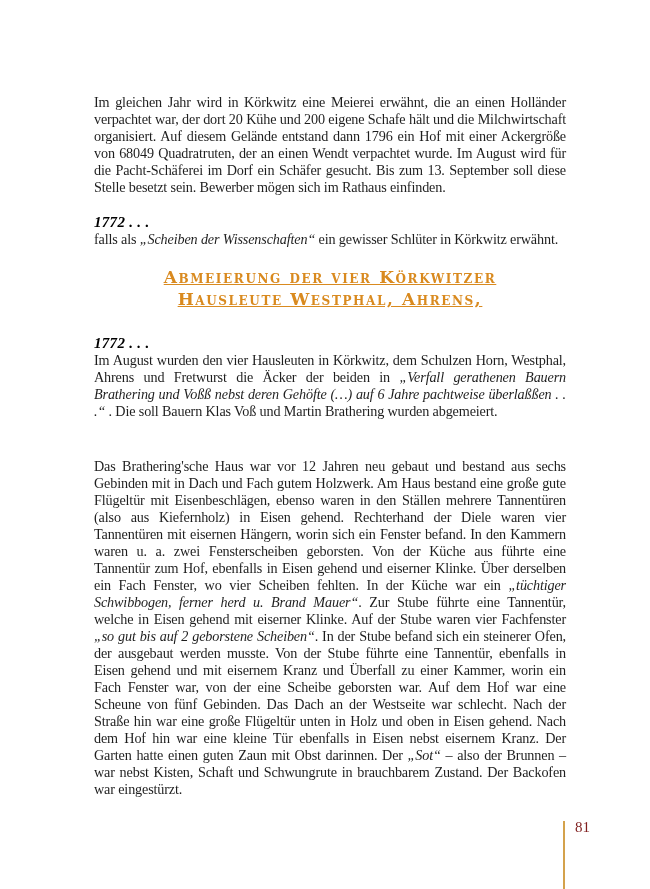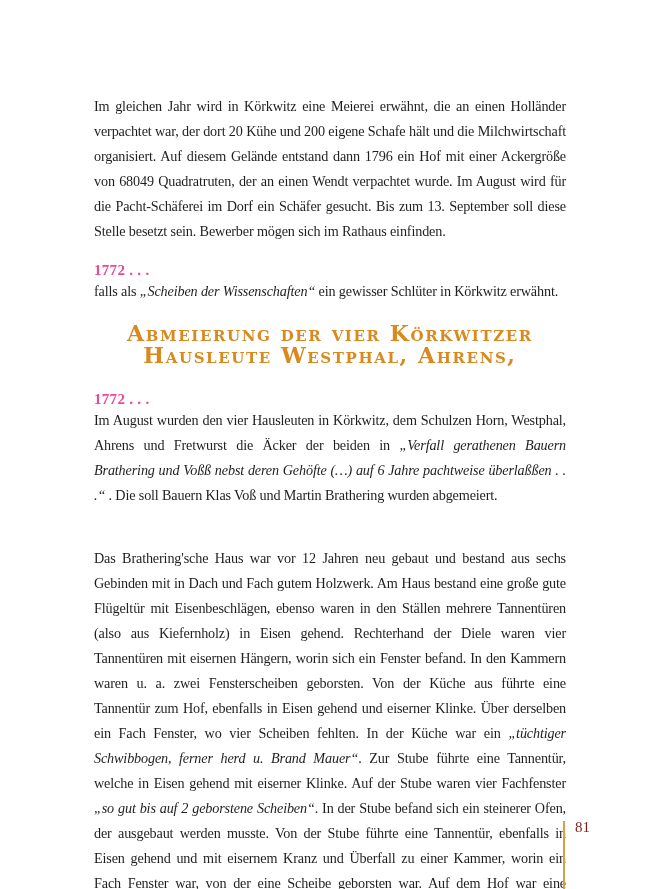--- a/index.html
+++ b/index.html
@@ -16,46 +16,48 @@
       color: #1e1e1e;
     }
     .page {
       position: absolute;
       left: 94px;
       top: 94px;
       width: 472px;
     }
     .para {
       font-size: 14.2px;
-      line-height: 25px;
+      line-height: 17px;
       margin: 0;
       text-align: justify;
       letter-spacing: -0.15px;
     }
     .para.last-left { text-align-last: left; }
     .year {
       font-size: 15px;
       line-height: 18px;
       font-weight: bold;
-      color: #ec4899;
+      color: #000000;
       margin: 0;
       letter-spacing: 0.3px;
+      font-style: italic;
     }
     .gap-a { height: 17px; }
     .gap-b { height: 19px; }
     .heading {
       margin: 18px 0 24px 0;
       text-align: center;
       color: #D98A1F;
       font-family: "DejaVu Serif", "Liberation Serif", serif;
       font-weight: bold;
-      font-size: 22px;
+      font-size: 17px;
       line-height: 22px;
       letter-spacing: 1.6px;
       font-variant: small-caps;
+      text-decoration: underline;
     }
     .heading span { display: block; }
     em { font-style: italic; }
     .folio-line {
       position: absolute;
       left: 563px;
       top: 821px;
       width: 2px;
       height: 68px;
       background: #D4A24C;

